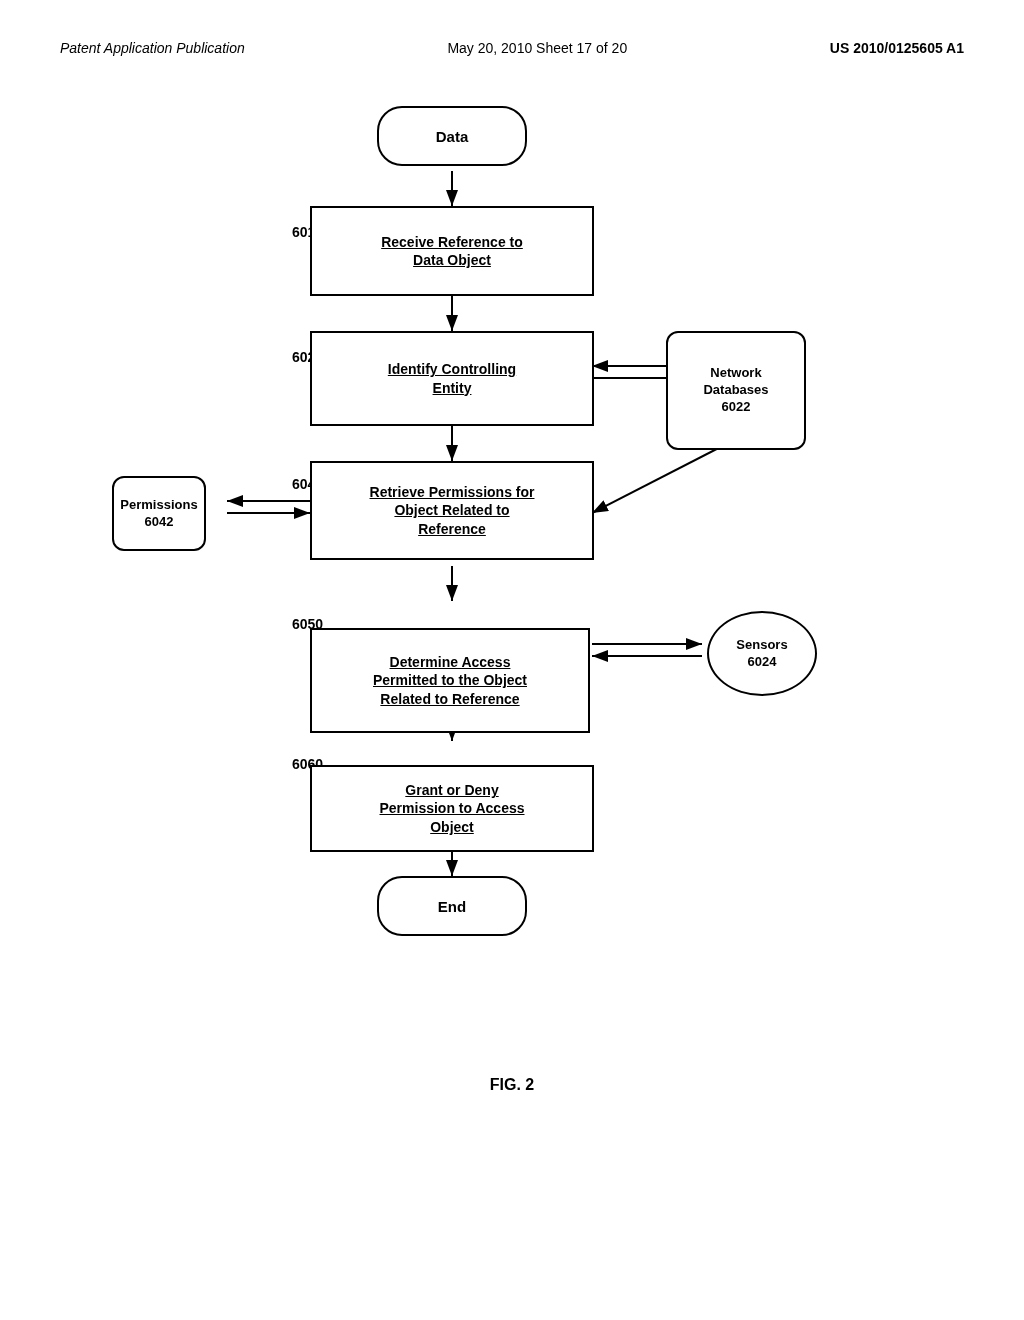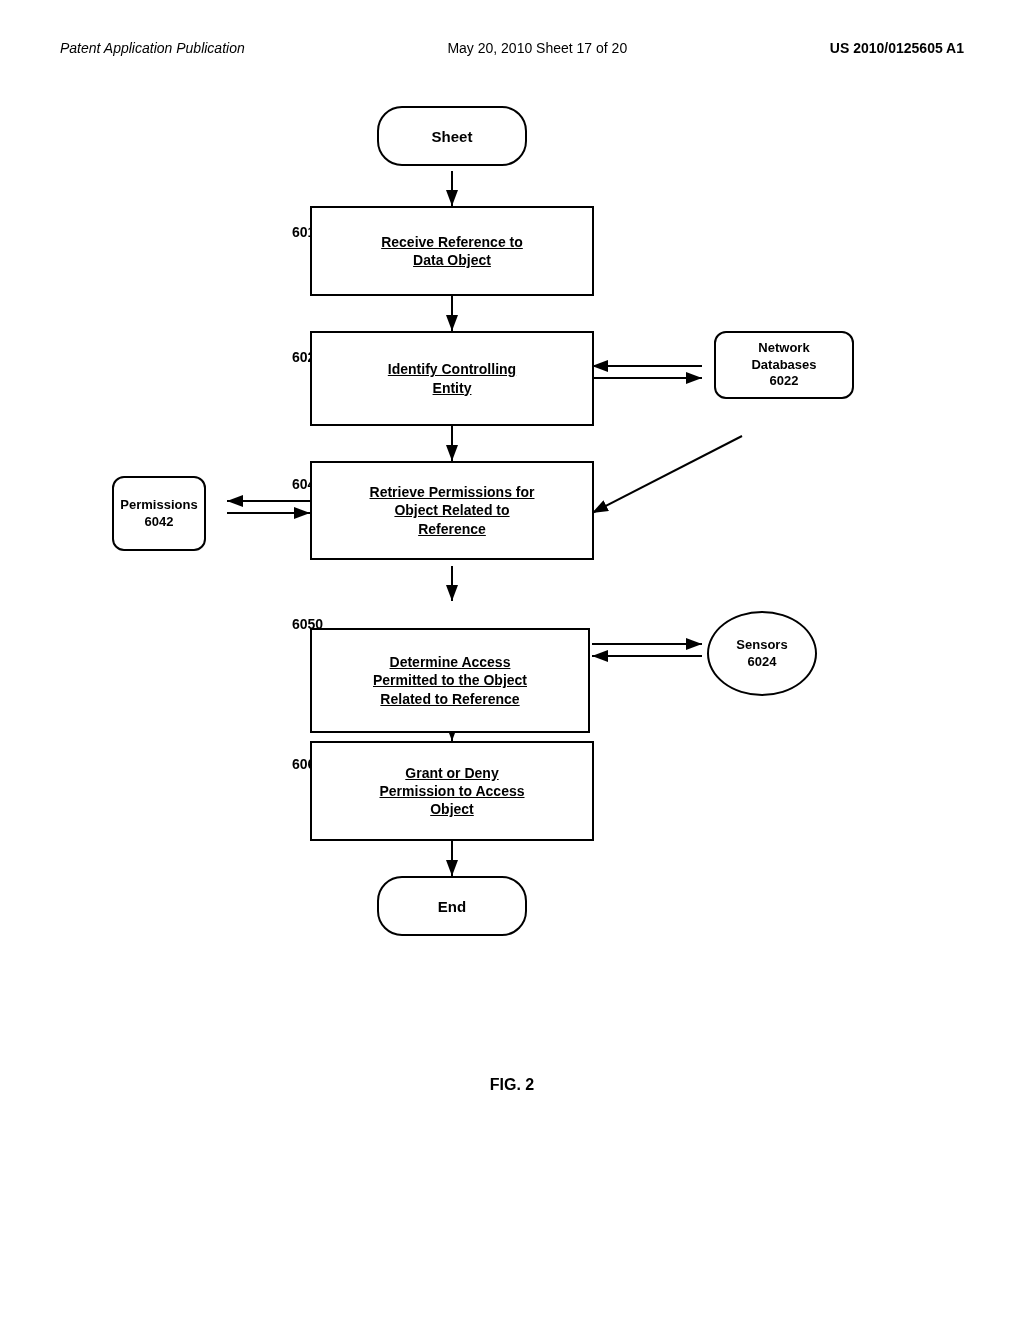--- a/index.html
+++ b/index.html
@@ -156,40 +156,40 @@
       <line x1="660" y1="360" x2="510" y2="437" stroke="#000" stroke-width="2" marker-end="url(#arrowhead)"></line>
 
       <line x1="145" y1="437" x2="228" y2="437" stroke="#000" stroke-width="2" marker-end="url(#arrowhead)"></line>
       <line x1="228" y1="425" x2="145" y2="425" stroke="#000" stroke-width="2" marker-end="url(#arrowhead)"></line>
 
       <line x1="620" y1="580" x2="510" y2="580" stroke="#000" stroke-width="2" marker-end="url(#arrowhead)"></line>
       <line x1="510" y1="568" x2="620" y2="568" stroke="#000" stroke-width="2" marker-end="url(#arrowhead)"></line>
     </svg>
 
     <div class="rounded-box" style="left: 295px; top: 30px; width: 150px; height: 60px;">
-      <span>Sheet</span>
+      <span>Data</span>
     </div>
 
     <div class="label" style="left: 210px; top: 148px;">
       <span>6010</span>
     </div>
 
     <div class="flow-box" style="left: 228px; top: 130px; width: 284px; height: 90px;">
       <span>Receive Reference to<br>Data Object</span>
     </div>
 
     <div class="label" style="left: 210px; top: 273px;">
       <span>6020</span>
     </div>
 
     <div class="flow-box" style="left: 228px; top: 255px; width: 284px; height: 95px;">
       <span>Identify Controlling<br>Entity</span>
     </div>
 
-    <div class="tape-shape" style="left: 632px; top: 255px; width: 140px; height: 68px;">
+    <div class="tape-shape" style="left: 584px; top: 255px; width: 140px; height: 119px;">
       <span>Network<br>Databases<br>6022</span>
     </div>
 
     <div class="label" style="left: 210px; top: 400px;">
       <span>6040</span>
     </div>
 
     <div class="flow-box" style="left: 228px; top: 385px; width: 284px; height: 99px;">
       <span>Retrieve Permissions for<br>Object Related to<br>Reference</span>
     </div>
@@ -207,21 +207,21 @@
     </div>
 
     <div class="circle-shape" style="left: 625px; top: 535px; width: 110px; height: 85px;">
       <span>Sensors<br>6024</span>
     </div>
 
     <div class="label" style="left: 210px; top: 680px;">
       <span>6060</span>
     </div>
 
-    <div class="flow-box" style="left: 228px; top: 665px; width: 284px; height: 100px;">
+    <div class="flow-box" style="left: 228px; top: 689px; width: 284px; height: 87px;">
       <span>Grant or Deny<br>Permission to Access<br>Object</span>
     </div>
 
     <div class="rounded-box" style="left: 295px; top: 800px; width: 150px; height: 60px;">
       <span>End</span>
     </div>
 
   </div>
 
   <div class="fig-caption">FIG. 2</div>

